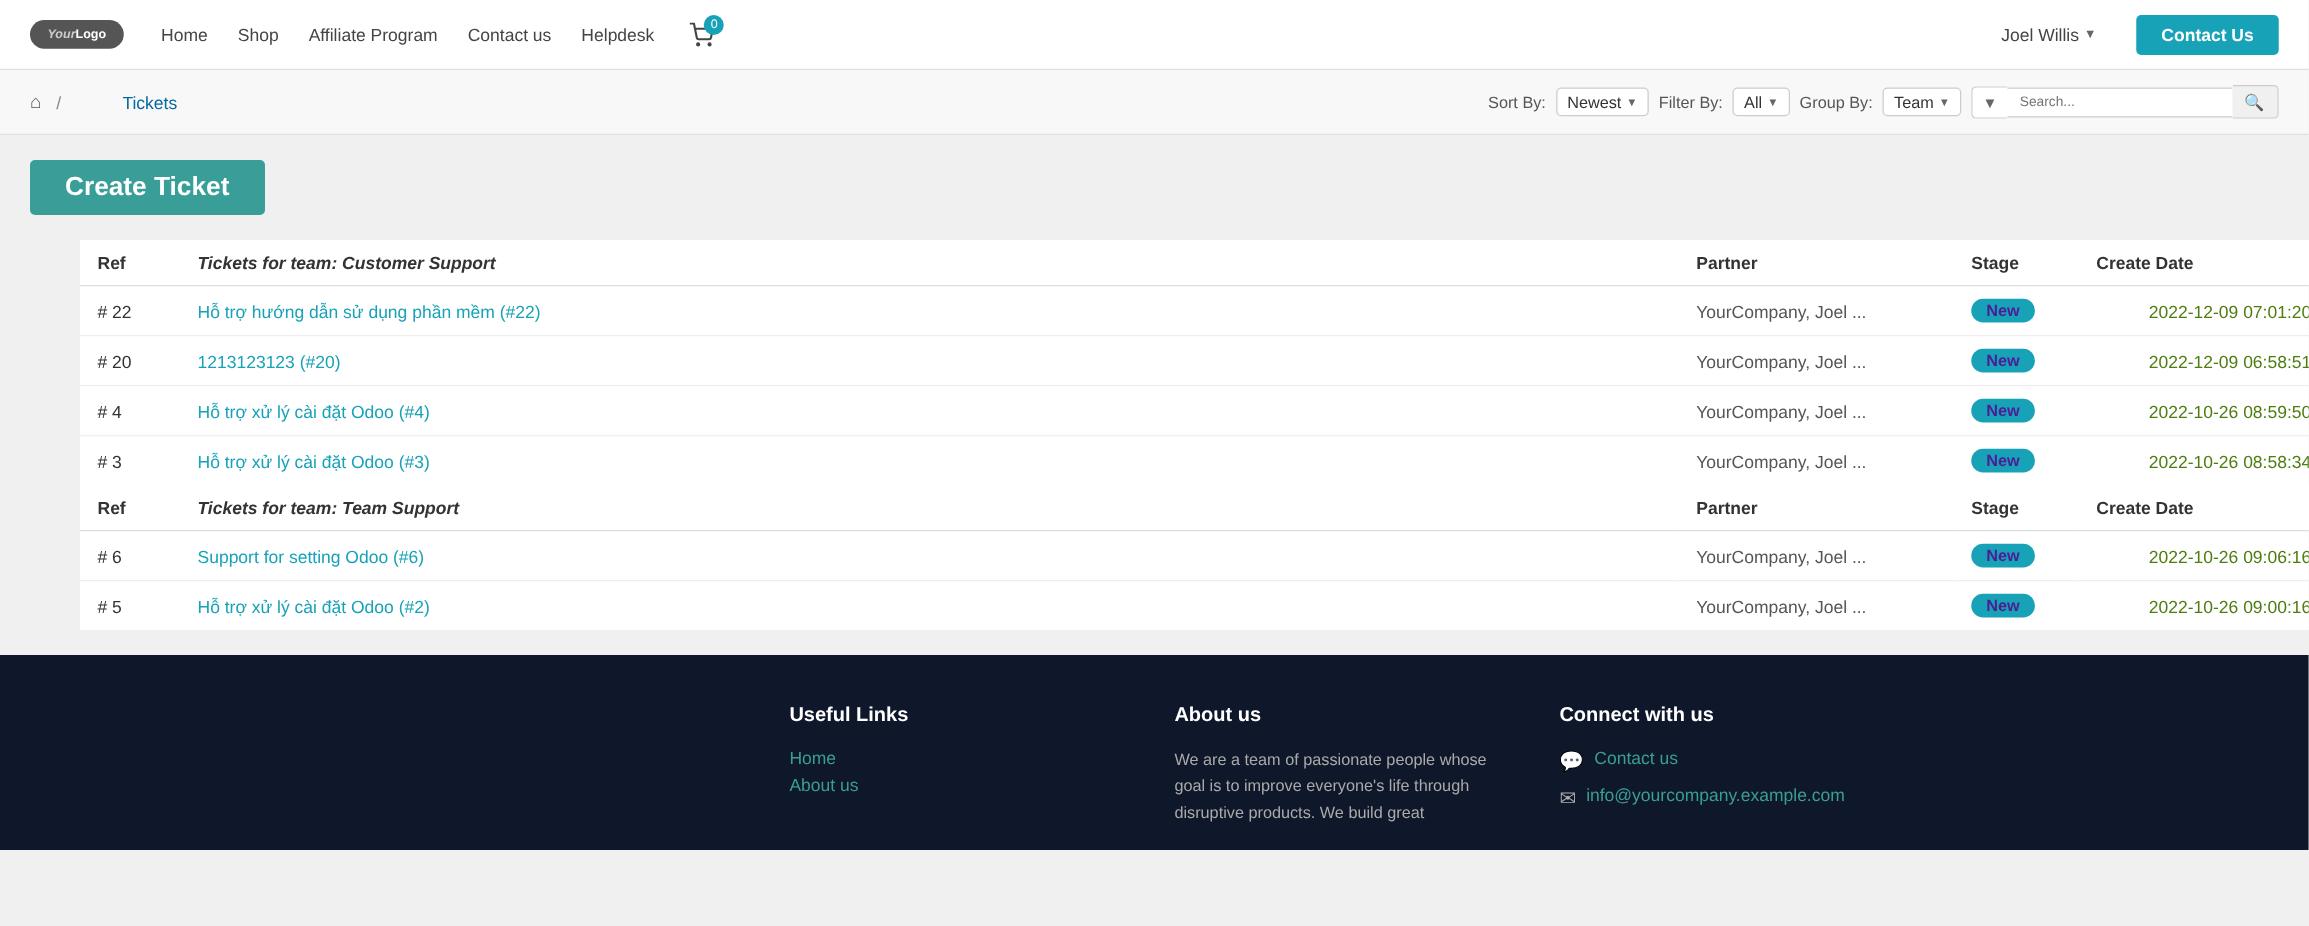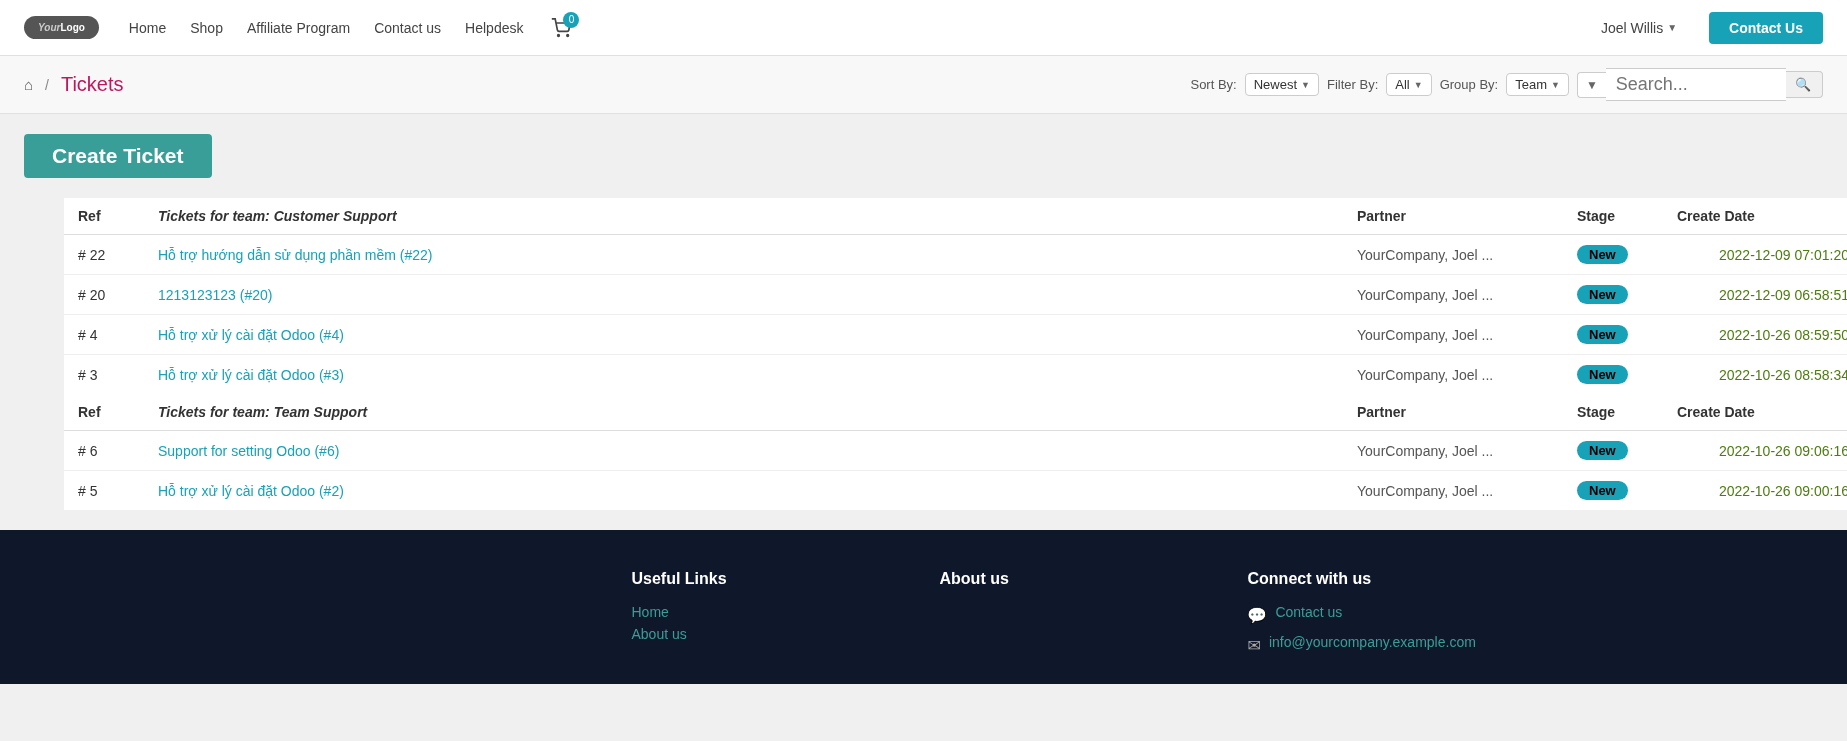--- a/index.html
+++ b/index.html
@@ -82,21 +82,21 @@
     .filter-bar {
       background: #f8f8f8;
       padding: 12px 24px;
       display: flex;
       align-items: center;
       gap: 8px;
       border-bottom: 1px solid #e0e0e0;
     }
     .home-icon { color: #555; font-size: 15px; cursor: pointer; }
     .breadcrumb-sep { color: #888; margin: 0 4px; }
-    .breadcrumb-page { font-size: 20px; color: #be185d; }
+    .breadcrumb-page { font-size: 14px; color: #0369a1; margin-left: 37px; }
     .filter-bar-right {
       margin-left: auto;
       display: flex;
       align-items: center;
       gap: 8px;
     }
     .filter-label { font-size: 13px; color: #555; }
     .filter-select {
       background: #fff;
       border: 1px solid #ccc;
@@ -122,21 +122,21 @@
       cursor: pointer;
       border-radius: 4px 0 0 4px;
       font-size: 12px;
       color: #666;
     }
     .search-input {
       border: 1px solid #ccc;
       border-left: none;
       border-right: none;
       padding: 5px 10px;
-      font-size: 18px;
+      font-size: 11px;
       width: 180px;
       outline: none;
       color: #a16207;
     }
     .search-btn {
       background: #f0f0f0;
       border: 1px solid #ccc;
       border-left: none;
       padding: 5px 10px;
       cursor: pointer;
@@ -184,21 +184,21 @@
       border-bottom: 1px solid #eee;
       font-size: 14px;
     }
     .ticket-table tr:last-child td { border-bottom: none; }
     .ticket-link {
       color: #17a2b8;
       text-decoration: none;
     }
     .stage-badge {
       background: #17a2b8;
-      color: #000000;
+      color: #4c1d95;
       border-radius: 20px;
       padding: 2px 12px;
       font-size: 13px;
       font-weight: bold;
       display: inline-block;
     }
     .ref-col { width: 80px; color: #333; }
     .partner-col { width: 220px; color: #555; }
     .stage-col { width: 100px; }
     .date-col { width: 200px; color: #4d7c0f; text-align: right; }
@@ -387,20 +387,21 @@
 <footer class="footer">
   <div class="footer-grid">
     <div class="footer-col"></div>
     <div class="footer-col">
       <h4>Useful Links</h4>
       <a href="#">Home</a>
       <a href="#">About us</a>
     </div>
     <div class="footer-col">
       <h4>About us</h4>
+      <p>We are a team of passionate people whose goal is to improve everyone's life through disruptive products. We build great</p>
     </div>
     <div class="footer-col">
       <h4>Connect with us</h4>
       <div class="connect-item">
         <span class="connect-icon">💬</span>
         <a class="connect-link" href="#">Contact us</a>
       </div>
       <div class="connect-item">
         <span class="connect-icon">✉</span>
         <a class="connect-link" href="mailto:info@yourcompany.example.com">info@yourcompany.example.com</a>

